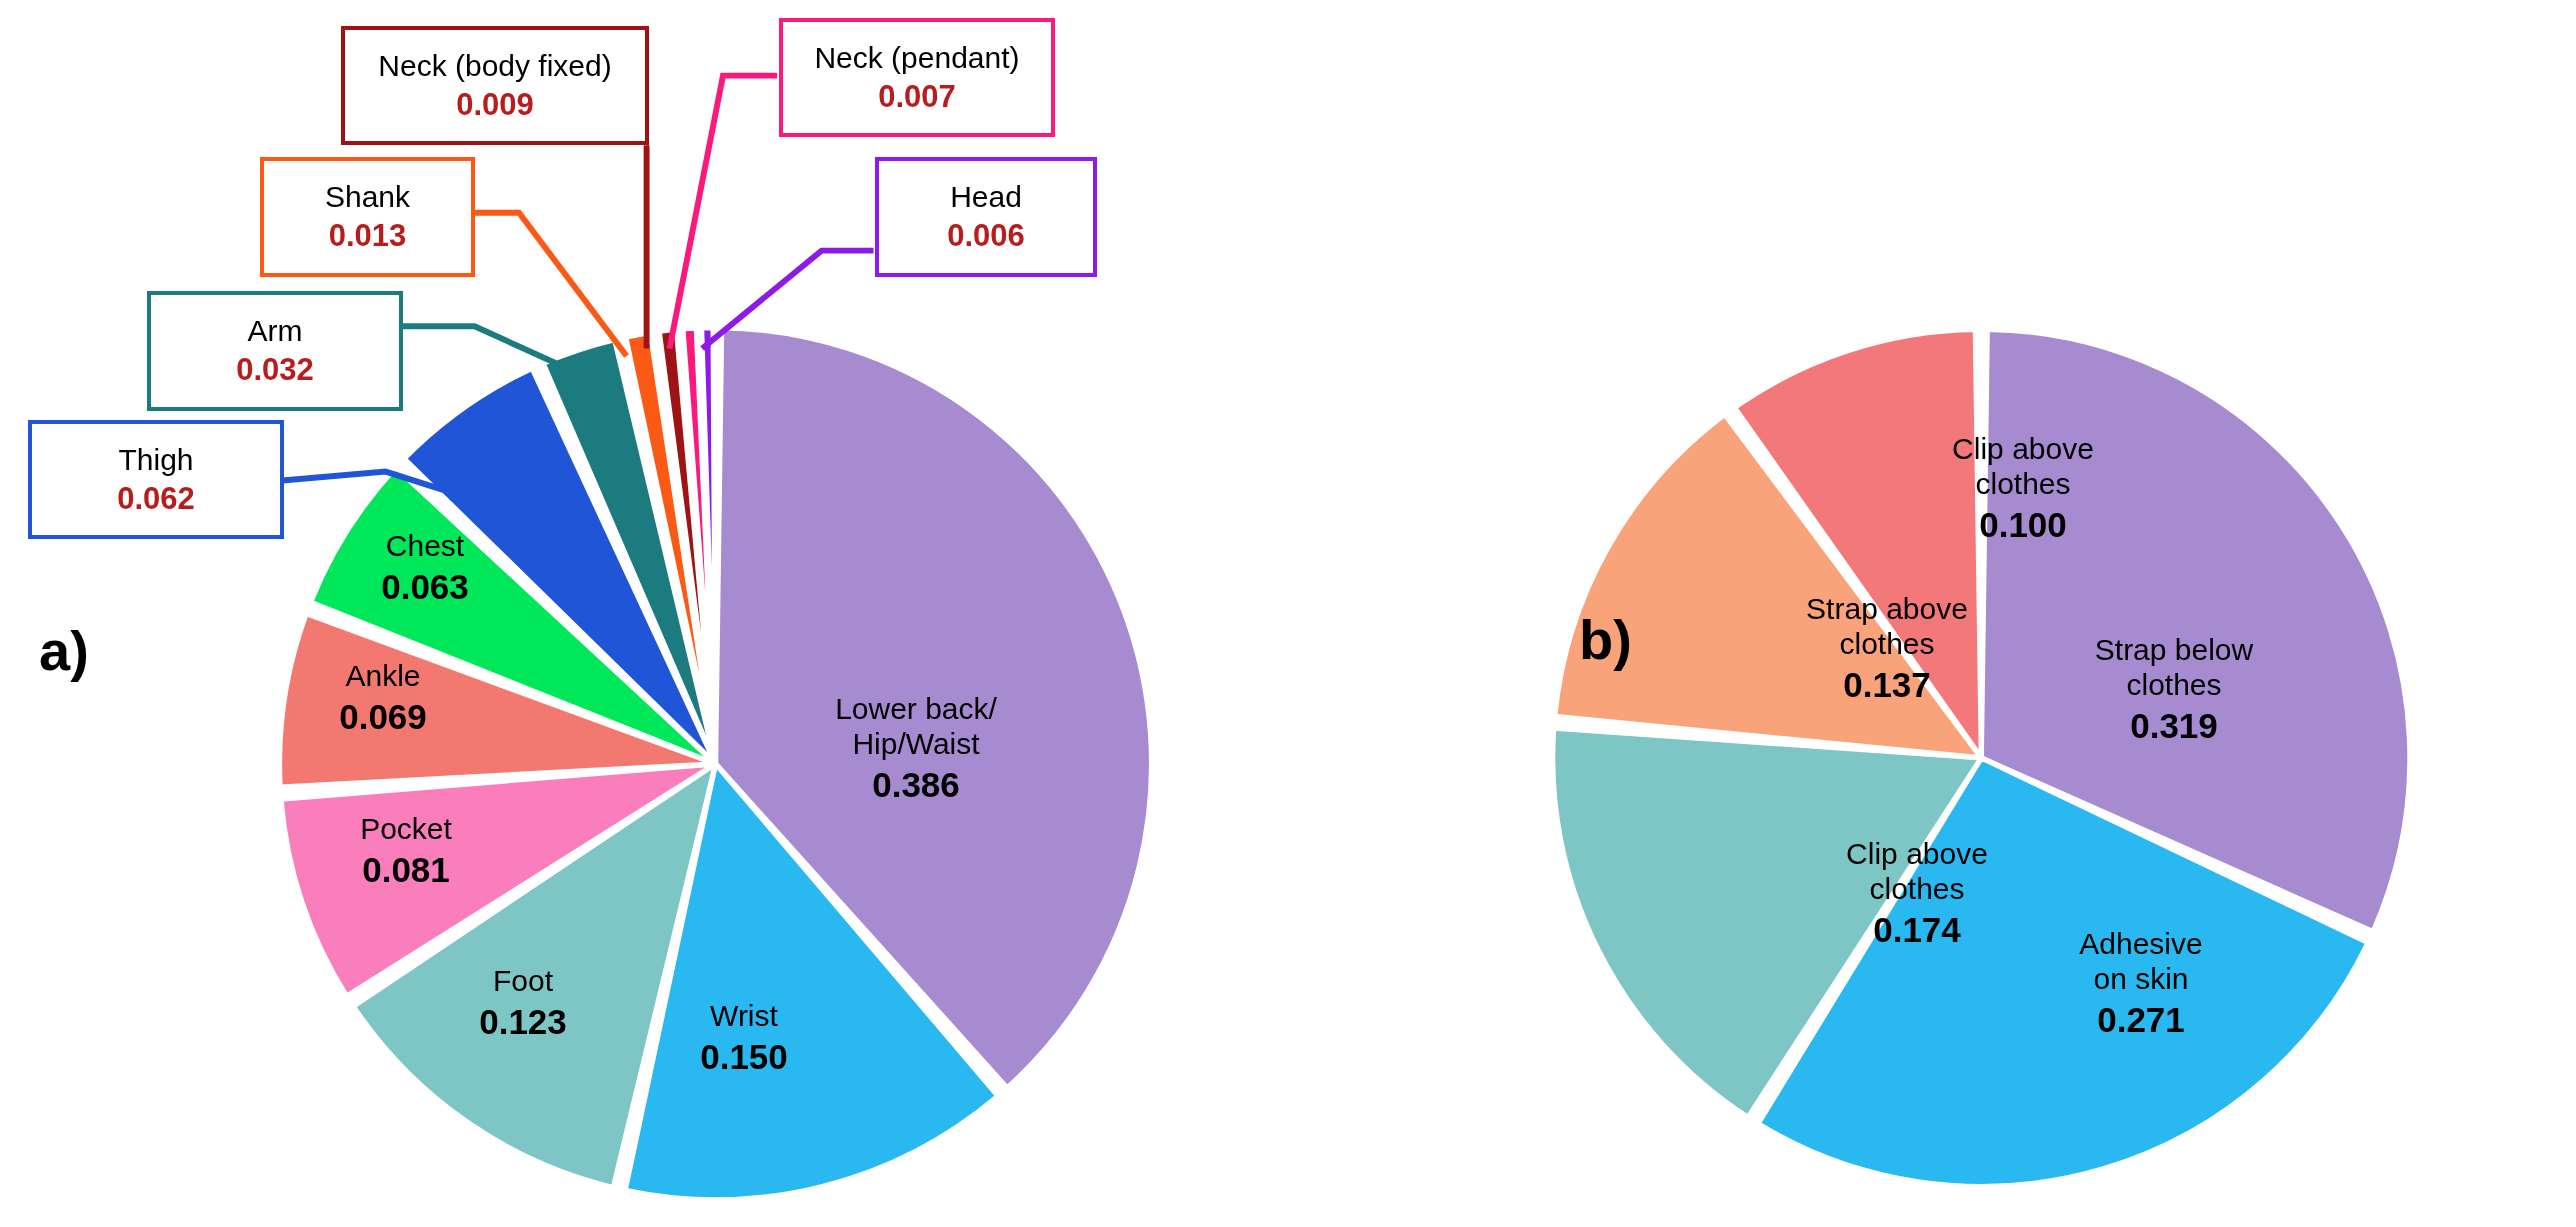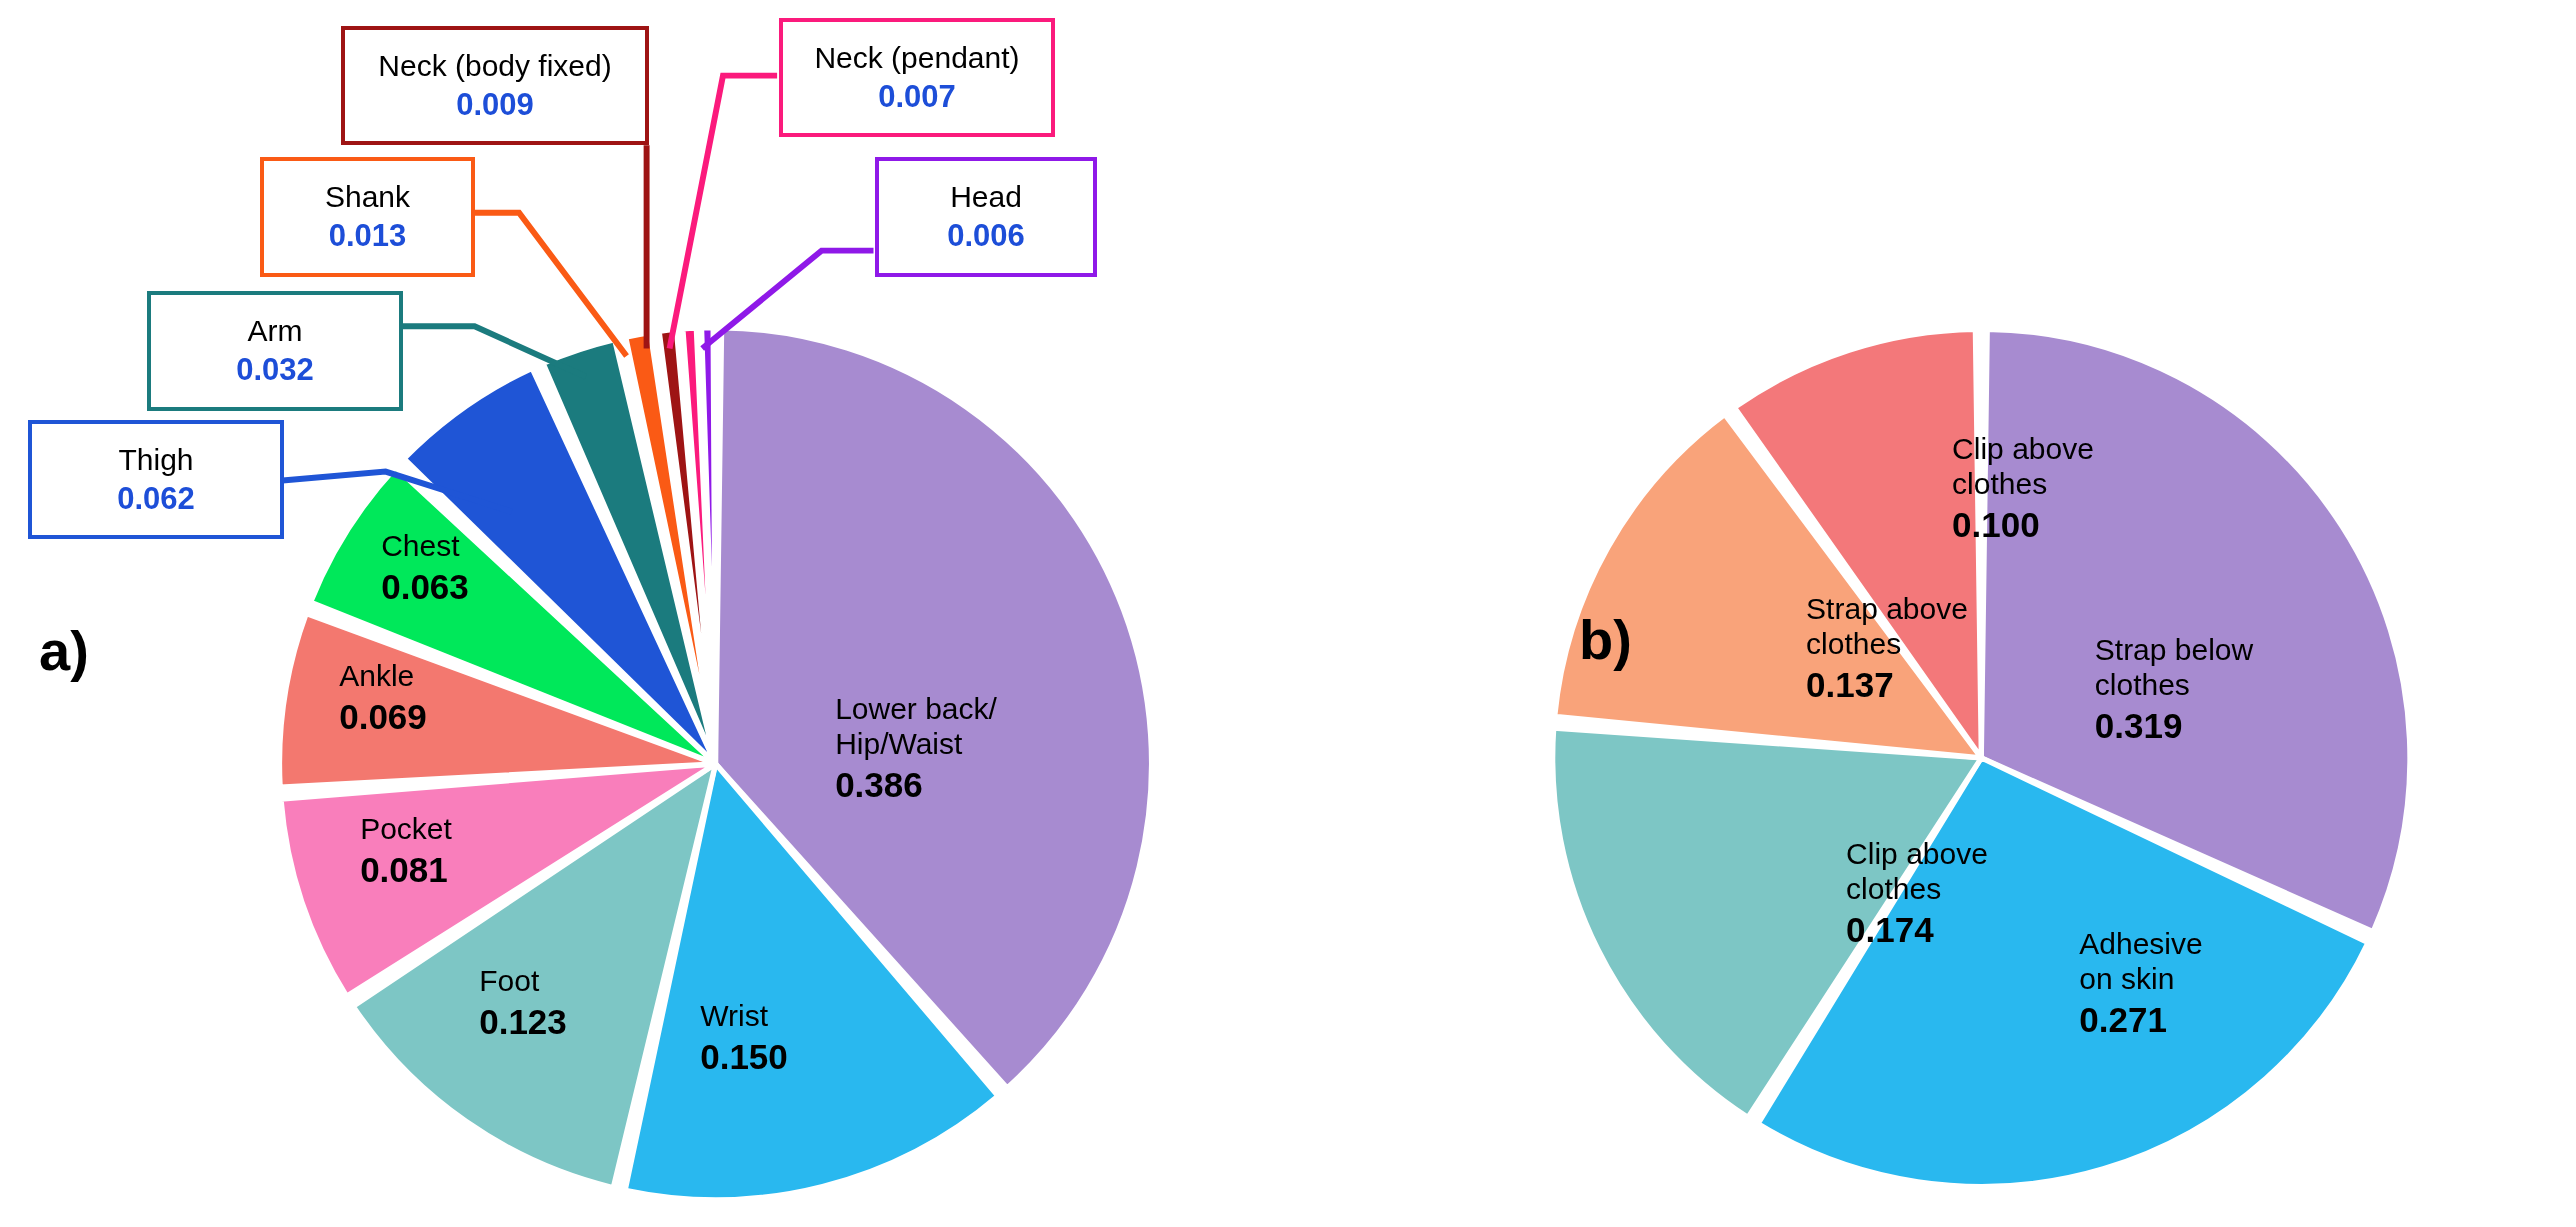--- a/index.html
+++ b/index.html
@@ -14,38 +14,38 @@
 
   .panel-letter{
     position:absolute;font-weight:bold;font-size:56px;color:#000;
     font-family:"Liberation Sans",sans-serif;line-height:1;
   }
   #panel-a-letter{left:39px;top:623px;}
   #panel-b-letter{left:1579px;top:612px;}
 
   
   .slice-label{
-    position:absolute;text-align:left;color:#000;
+    position:absolute;text-align:center;color:#000;
     font-family:"Liberation Sans",sans-serif;
     line-height:1.16;white-space:nowrap;
     transform:translate(-50%,-50%);
     pointer-events:none;
   }
   .slice-label .name{font-size:30px;font-weight:normal;display:block;}
   .slice-label .val{font-size:35px;font-weight:bold;display:block;margin-top:3px;}
 
   
   .callout{
     position:absolute;background:#fff;border-style:solid;border-width:4.4px;
     box-sizing:border-box;text-align:center;
     font-family:"Liberation Sans",sans-serif;
     display:flex;flex-direction:column;align-items:center;justify-content:center;
   }
   .callout .name{font-size:30px;font-weight:normal;color:#000;display:block;line-height:1.1;}
-  .callout .val{font-size:31px;font-weight:bold;color:#1d4ed8;display:block;line-height:1.1;margin-top:6px;}
+  .callout .val{font-size:31px;font-weight:bold;color:#b91c1c;display:block;line-height:1.1;margin-top:6px;}
 </style>
 </head>
 <body>
 
 <div id="figure">
 
   <svg class="pie" viewBox="0 0 3474 1656" preserveAspectRatio="none">
     <g id="pie-a-slices">
         <path d="M 965 1030 L 973.21 442.06 A 588 588 0 0 1 1358.29 1467.11 Z" fill="#a78bd0" stroke="#ffffff" stroke-width="7" stroke-linejoin="round"></path>
         <path d="M 965 1030 L 1345.93 1477.93 A 588 588 0 0 1 843.08 1605.22 Z" fill="#29b8ef" stroke="#ffffff" stroke-width="7" stroke-linejoin="round"></path>

